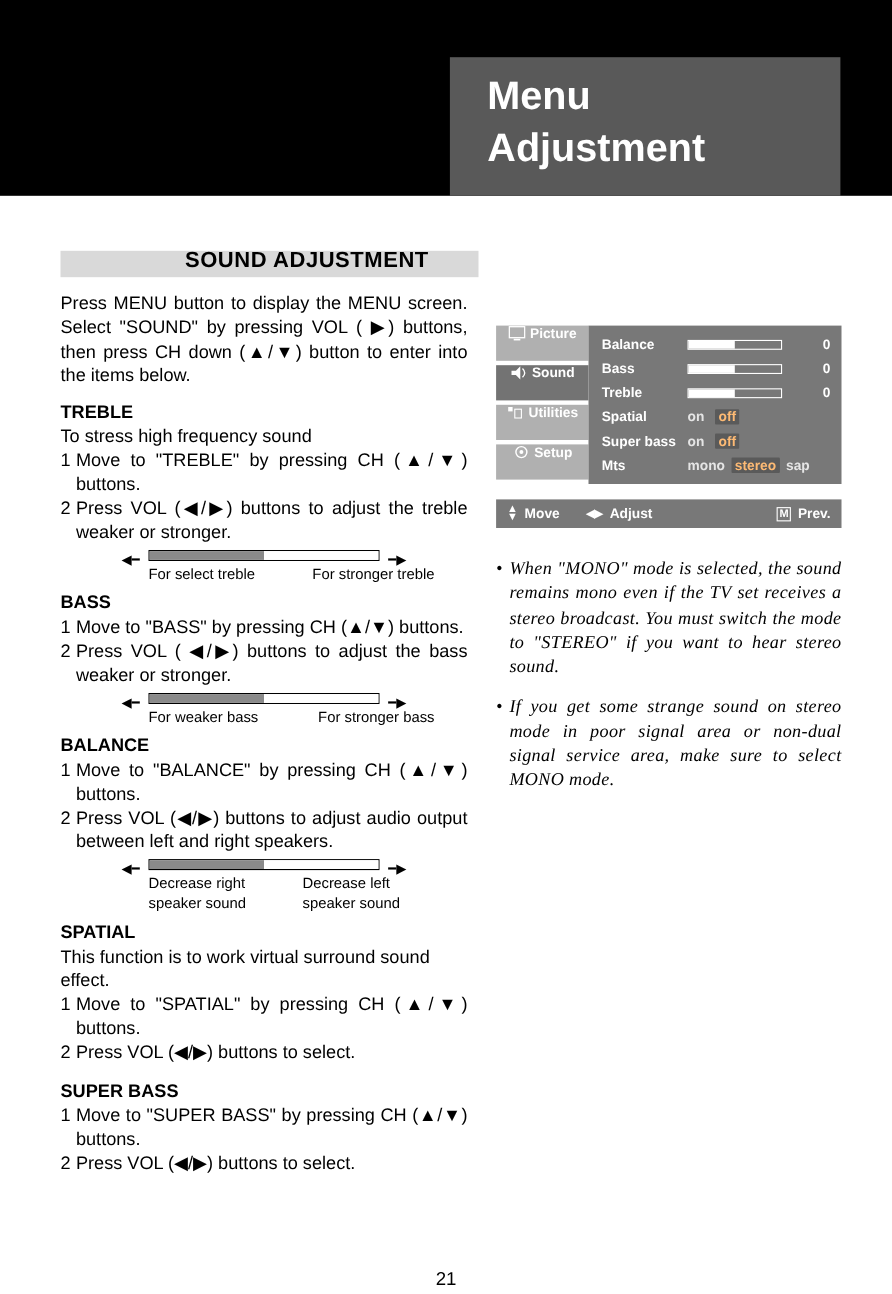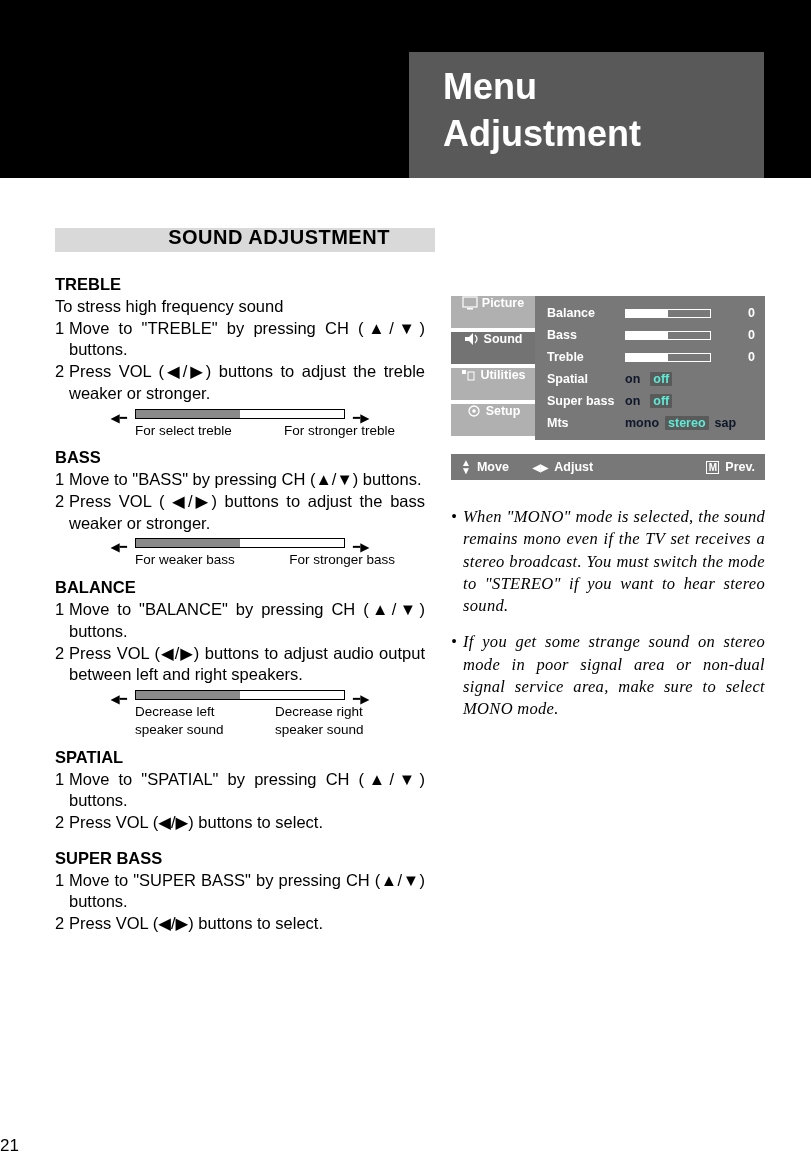--- a/index.html
+++ b/index.html
@@ -114,22 +114,22 @@
     padding: 6px 10px 6px 12px;
   }
   .osd-row { display: flex; align-items: center; height: 22px; font-weight: bold; font-size: 12.5px; }
   .osd-name { width: 78px; }
   .osd-bar {
     width: 86px; height: 9px; border: 1px solid #fff; position: relative; margin-right: 10px;
   }
   .osd-bar-fill { position:absolute; left:0; top:0; bottom:0; width:50%; background:#fff; }
   .osd-val { width: 18px; text-align: right; margin-left: auto; }
   .osd-opts { display: flex; gap: 10px; font-size: 12.5px; }
-  .osd-opt { color: #0f172a; }
-  .osd-opt.sel { background: #5a5a5a; color: #5eead4; padding: 0 3px; border-radius: 1px; }
+  .osd-opt { color: #e5e5e5; }
+  .osd-opt.sel { background: #5a5a5a; color: #fdba74; padding: 0 3px; border-radius: 1px; }
 
   .hint-bar {
     margin-top: 14px;
     background: #787878;
     color: #fff;
     height: 26px;
     display: flex;
     align-items: center;
     font-size: 12.5px;
     font-weight: bold;
@@ -148,22 +148,23 @@
     font-size: 16.5px;
     line-height: 1.35;
     text-align: justify;
     letter-spacing: 0.3px;
   }
   .notes li { list-style: none; display:flex; gap:6px; margin-bottom: 14px; }
   .notes .bullet { flex:none; }
 
   .page-num {
     position: absolute;
-    bottom: 20px;
+    bottom: 3px;
     width: 811px;
+    text-align: center;
     font-size: 17px;
   }
 </style>
 </head>
 <body>
 
 <div class="top-banner"></div>
 <div class="chapter-box">
   <div>Menu</div>
   <div>Adjustment</div>
@@ -173,20 +174,21 @@
 
   <div class="section-title-wrap">
     <div class="section-title-bg"></div>
     <div class="section-title">SOUND ADJUSTMENT</div>
   </div>
 
   <div class="columns">
 
     <div class="col-left">
 
+      <div class="intro">Press MENU button to display the MENU screen. Select "SOUND" by pressing VOL ( ▶) buttons, then press CH down (▲/▼) button to enter into the items below.</div>
 
       <div class="sub">TREBLE</div>
       <div>To stress high frequency sound</div>
       <div class="step">
           <span class="step-n">1</span>
           <span class="step-t">Move to "TREBLE" by pressing CH (▲/▼) buttons.</span>
         </div>
       <div class="step">
           <span class="step-n">2</span>
           <span class="step-t">Press VOL (◀/▶) buttons to adjust the treble weaker or stronger.</span>
@@ -240,28 +242,29 @@
           <span class="step-t">Press VOL (◀/▶) buttons to adjust audio output between left and right speakers.</span>
         </div>
       <div class="slider-diagram">
         <span class="arrow-l">◀━</span>
         <div class="slider-bar-wrap">
           <div class="slider-bar">
             <div class="slider-half fill-dark"></div>
             <div class="slider-half fill-light"></div>
           </div>
           <div class="slider-labels">
+            <span style="width:120px">Decrease right speaker sound</span>
             <span style="width:120px">Decrease left speaker sound</span>
-            <span style="width:120px">Decrease right speaker sound</span>
           </div>
         </div>
         <span class="arrow-r">━▶</span>
       </div>
 
       <div class="sub">SPATIAL</div>
+      <div>This function is to work virtual surround sound effect.</div>
       <div class="step">
           <span class="step-n">1</span>
           <span class="step-t">Move to "SPATIAL" by pressing CH (▲/▼) buttons.</span>
         </div>
       <div class="step">
           <span class="step-n">2</span>
           <span class="step-t">Press VOL (◀/▶) buttons to select.</span>
         </div>
 
       <div class="sub" style="margin-top:14px">SUPER BASS</div>

